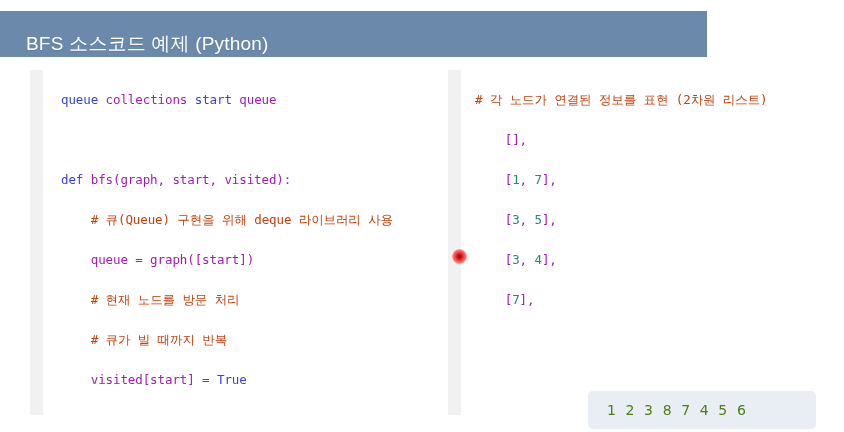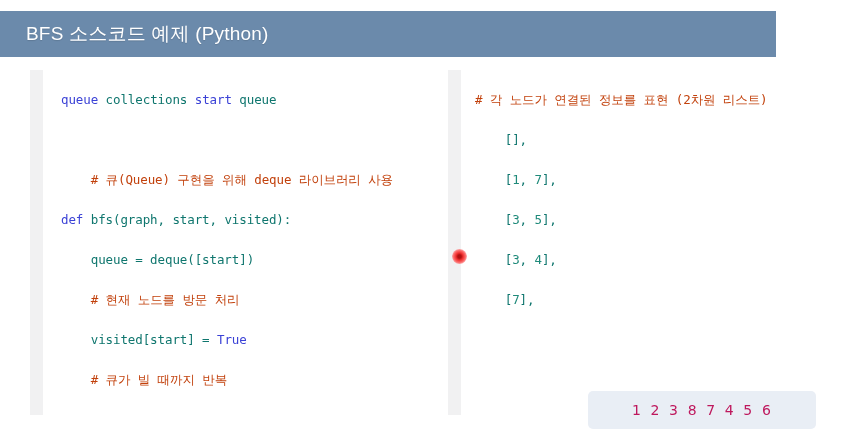--- a/index.html
+++ b/index.html
@@ -14,26 +14,26 @@
     overflow: hidden;
     font-family: "Liberation Sans", "DejaVu Sans", sans-serif;
     position: relative;
   }
 
   
   #title-bar {
     position: absolute;
     left: 0;
     top: 11px;
-    width: 776px;
+    width: 707px;
     height: 46px;
     background: #6b8aab;
     box-sizing: border-box;
     display: flex;
-    align-items: center;
+    align-items: flex-end;
   }
   #title-text {
     color: #ffffff;
     font-size: 19px;
     font-weight: normal;
     letter-spacing: 0.2px;
     padding-left: 26px;
     white-space: nowrap;
     text-shadow: 0 1px 1px rgba(0,0,0,0.12);
   }
@@ -67,21 +67,21 @@
   #panel-right .code-body { padding-left: 14px; }
 
   .line { height: 20px; white-space: pre; }
   .blank { height: 20px; }
 
   
   .kw   { color: #3b42d6; }          
   .cns  { color: #3b42d6; }          
   .num  { color: #1f8a7a; }          
   .cm   { color: #c2410c; }          
-  .pln  { color: #0f766e; }
+  .pln  { color: #a21caf; }
 
   
   #click-marker {
     position: absolute;
     left: 452px;
     top: 249px;
     width: 15px;
     height: 15px;
     border-radius: 50%;
     background: radial-gradient(circle at 50% 50%,
@@ -99,45 +99,44 @@
     width: 228px;
     height: 38px;
     background: #e9eef5;
     border-radius: 5px;
     display: flex;
     align-items: center;
   }
   #output-text {
     font-family: "DejaVu Sans", "Liberation Sans", sans-serif;
     font-size: 14px;
-    color: #be185d;
+    color: #4d7c0f;
     padding-left: 19px;
     letter-spacing: 2.6px;
     white-space: pre;
-    margin-left: 25px;
   }
 </style>
 </head>
 <body>
 
 <div id="title-bar">
   <div id="title-text">BFS 소스코드 예제 (Python)</div>
 </div>
 
 <div class="code-panel" id="panel-left">
   <div class="gutter"></div>
   <div class="code-body">
 <div class="line"><span class="kw">queue</span> <span class="pln">collections</span> <span class="kw">start</span> <span class="pln">queue</span></div>
 <div class="blank"></div>
+<div class="line"><span class="kw">def</span> <span class="pln">bfs(graph, start, visited):</span></div>
 <div class="line"><span class="cm">    # 큐(Queue) 구현을 위해 deque 라이브러리 사용</span></div>
-<div class="line"><span class="kw">def</span> <span class="pln">bfs(graph, start, visited):</span></div>
-<div class="line"><span class="pln">    queue = deque([start])</span></div>
+<div class="line"><span class="pln">    queue = graph([start])</span></div>
 <div class="line"><span class="cm">    # 현재 노드를 방문 처리</span></div>
+<div class="line"><span class="cm">    # 큐가 빌 때까지 반복</span></div>
 <div class="line"><span class="pln">    visited[start] = </span><span class="cns">True</span></div>
-<div class="line"><span class="cm">    # 큐가 빌 때까지 반복</span></div>
 
 
 
 
 
 
 
 
 
   </div>

